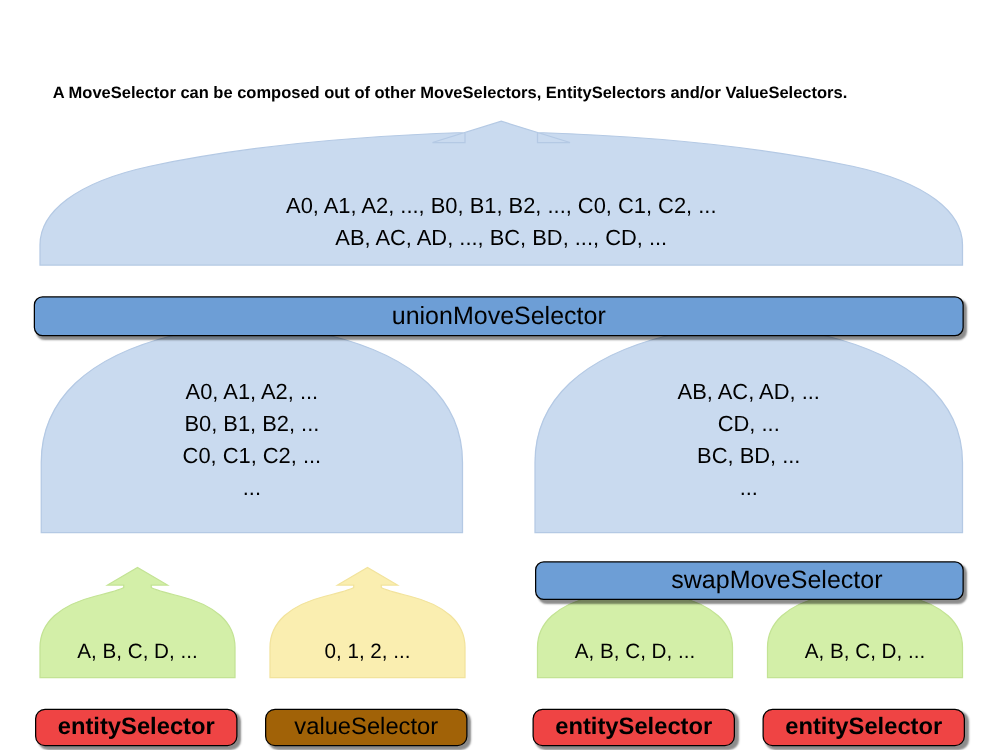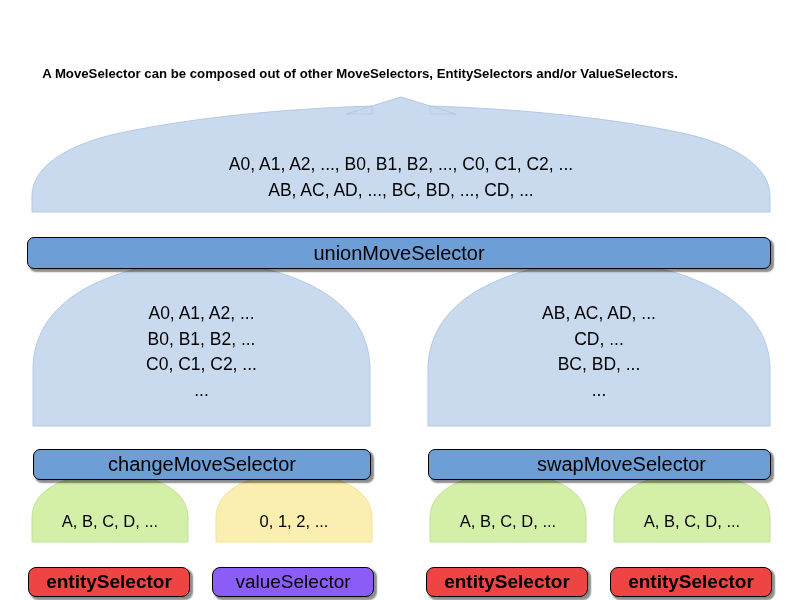--- a/index.html
+++ b/index.html
@@ -94,21 +94,21 @@
     background: #6d9ed6;
     font-size: 20px;
   }
   .label-bar.leaf-entity {
     background: #ef4444;
     font-size: 19px;
     border-radius: 8px;
     font-weight: bold;
   }
   .label-bar.leaf-value {
-    background: #8b5cf6;
+    background: #a16207;
     font-size: 19px;
     border-radius: 8px;
   }
 </style>
 </head>
 <body>
 
 <div id="diagram">
 
 
@@ -252,21 +252,20 @@
   <div class="blob-text small" style="left:430px; top:510px; width:156px;">
     <div>A, B, C, D, ...</div>
   </div>
 
   <div class="blob-text small" style="left:614px; top:510px; width:156px;">
     <div>A, B, C, D, ...</div>
   </div>
 
   <div class="label-bar level1" style="left:27px; top:208px; width:744px; height:32px;">unionMoveSelector</div>
 
-  <div class="label-bar level2" style="left:33px; top:420px; width:338px; height:31px;">changeMoveSelector</div>
 
   <div class="label-bar level2" style="left:428px; top:420px; width:343px; height:31px;padding-left:44px;">swapMoveSelector</div>
 
   <div class="label-bar leaf-entity" style="left:28px; top:538px; width:162px; height:30px;">entitySelector</div>
 
   <div class="label-bar leaf-value" style="left:212px; top:538px; width:162px; height:30px;">valueSelector</div>
 
   <div class="label-bar leaf-entity" style="left:426px; top:538px; width:162px; height:30px;">entitySelector</div>
 
   <div class="label-bar leaf-entity" style="left:610px; top:538px; width:162px; height:30px;">entitySelector</div>

